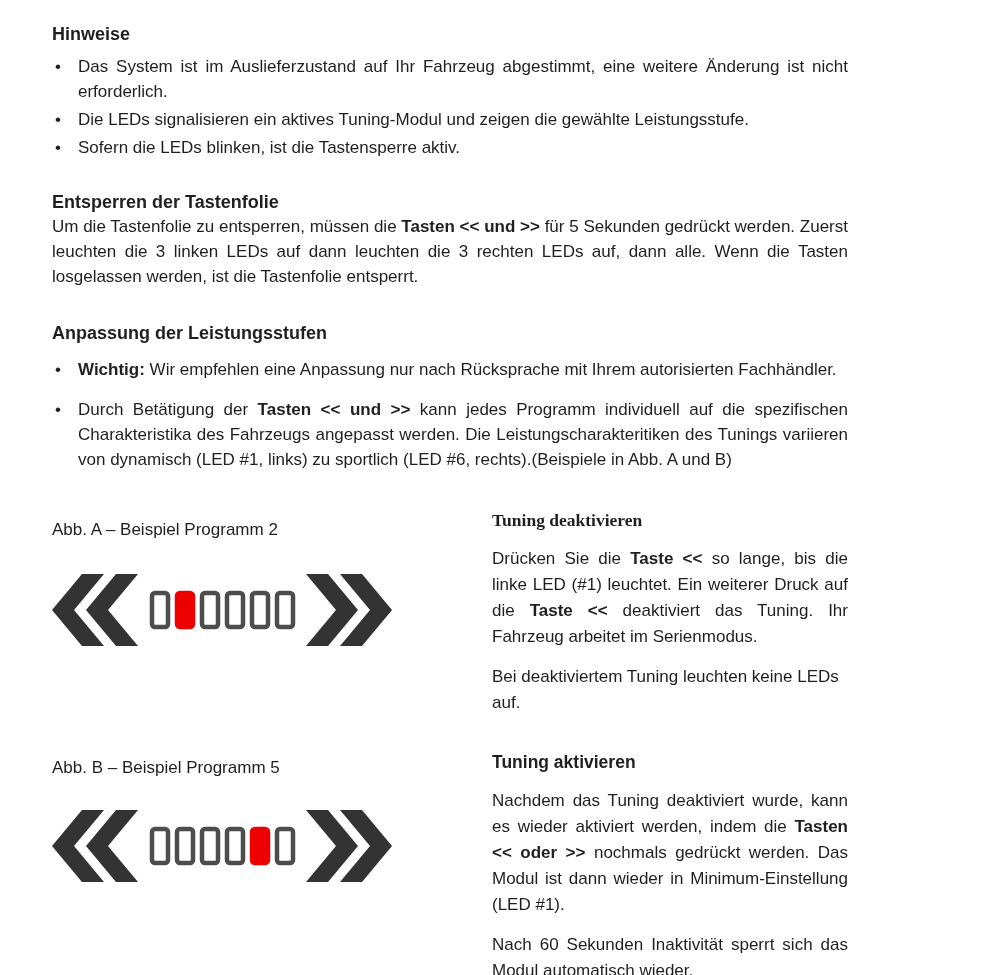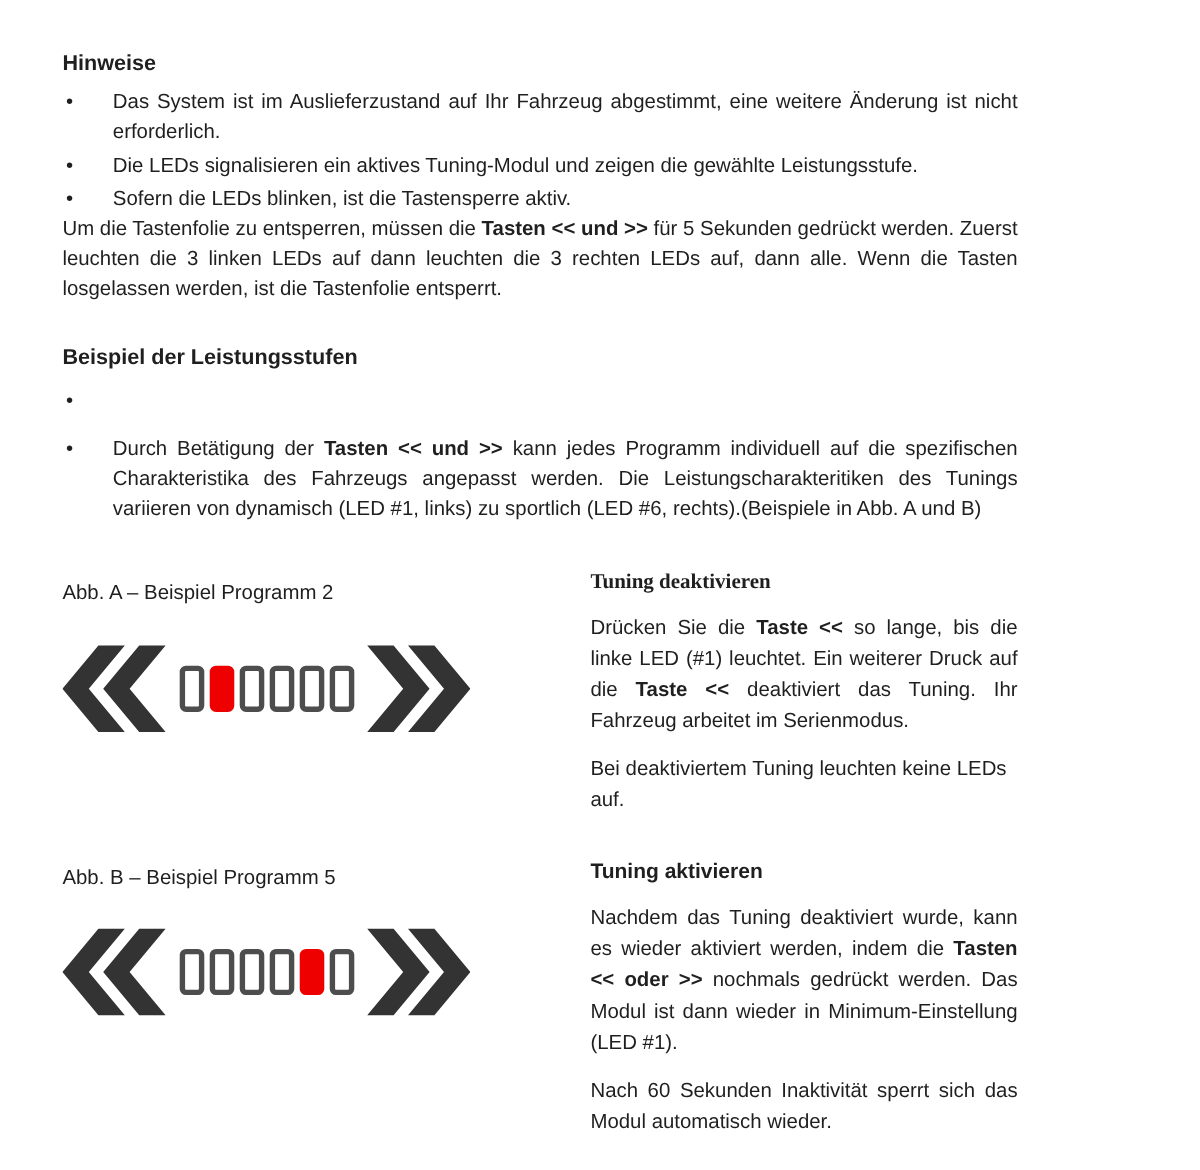--- a/index.html
+++ b/index.html
@@ -1,28 +1,28 @@
 <!DOCTYPE html>
 <html lang="de"><head>
 <meta charset="utf-8">
 <style>
   html,body{margin:0;padding:0;background:#ffffff;}
   body{
     width:1000px;height:975px;overflow:hidden;
     font-family:"Liberation Sans",sans-serif;
     color:#1f1f1f;font-size:17px;
   }
-  .page{box-sizing:border-box;width:900px;height:975px;padding:40px 52px 0 52px;}
+  .page{box-sizing:border-box;width:900px;height:975px;padding:22px 52px 0 52px;}
   h2{font-size:18px;font-weight:bold;margin:0;line-height:24px;}
   h3{font-size:17.5px;font-weight:bold;margin:0;line-height:24px;}
   .b{font-weight:bold;}
   .bullets{margin-top:8px;}
   .bullet-item{display:flex;margin-top:3px;}
   .marker{flex:none;width:26px;padding-left:3px;box-sizing:border-box;line-height:25px;}
-  .bullet-body{flex:1;line-height:25px;margin-left:16px;}
+  .bullet-body{flex:1;line-height:25px;}
   .just{text-align:justify;}
   .line{line-height:25px;margin:0;}
   .sec-entsperren h2{margin-top:30px;}
   .para-gap{margin-top:26px;}
   .sec-anpassung h2{margin-top:32px;}
   .sec-anpassung .bullets{margin-top:12px;}
   .sec-anpassung .bullet-item + .bullet-item{margin-top:15px;}
   .columns{display:flex;margin-top:36px;}
   .col-left{flex:none;width:440px;}
   .col-right{flex:1;}
@@ -51,29 +51,31 @@
         <div class="bullet-body">Die LEDs signalisieren ein aktives Tuning-Modul und zeigen die gewählte Leistungsstufe.</div>
       </div>
       <div class="bullet-item">
         <span class="marker">•</span>
         <div class="bullet-body">Sofern die LEDs blinken, ist die Tastensperre aktiv.</div>
       </div>
     </div>
   </section>
 
   <section class="sec-entsperren">
+    <h2>Entsperren der Tastenfolie</h2>
     <div class="line just"><span>Um die Tastenfolie zu entsperren, müssen die </span><span class="b">Tasten &lt;&lt; und &gt;&gt;</span><span> für 5 Sekunden gedrückt werden. Zuerst leuchten die 3 linken LEDs auf dann leuchten die 3 rechten LEDs auf, dann alle. Wenn die Tasten losgelassen werden, ist die Tastenfolie entsperrt.</span></div>
   </section>
 
   <section class="sec-anpassung">
-    <h2>Beispiel der Leistungsstufen</h2>
+    <h2>Anpassung der Leistungsstufen</h2>
     <div class="bullets">
       <div class="bullet-item">
         <span class="marker">•</span>
         <div class="bullet-body">
+          <div class="line"><span class="b">Wichtig:</span><span> Wir empfehlen eine Anpassung nur nach Rücksprache mit Ihrem autorisierten Fachhändler.</span></div>
         </div>
       </div>
       <div class="bullet-item">
         <span class="marker">•</span>
         <div class="bullet-body just"><span>Durch Betätigung der </span><span class="b">Tasten &lt;&lt; und &gt;&gt;</span><span> kann jedes Programm individuell auf die spezifischen Charakteristika des Fahrzeugs angepasst werden. Die Leistungscharakteritiken des Tunings variieren von dynamisch (LED #1, links) zu sportlich (LED #6, rechts).(Beispiele in Abb. A und B)</span></div>
       </div>
     </div>
   </section>
 
   <div class="columns">

